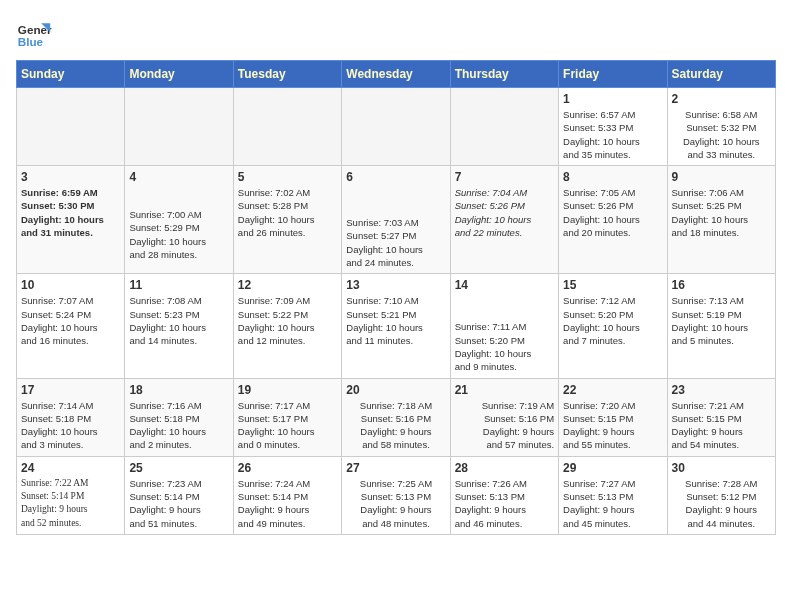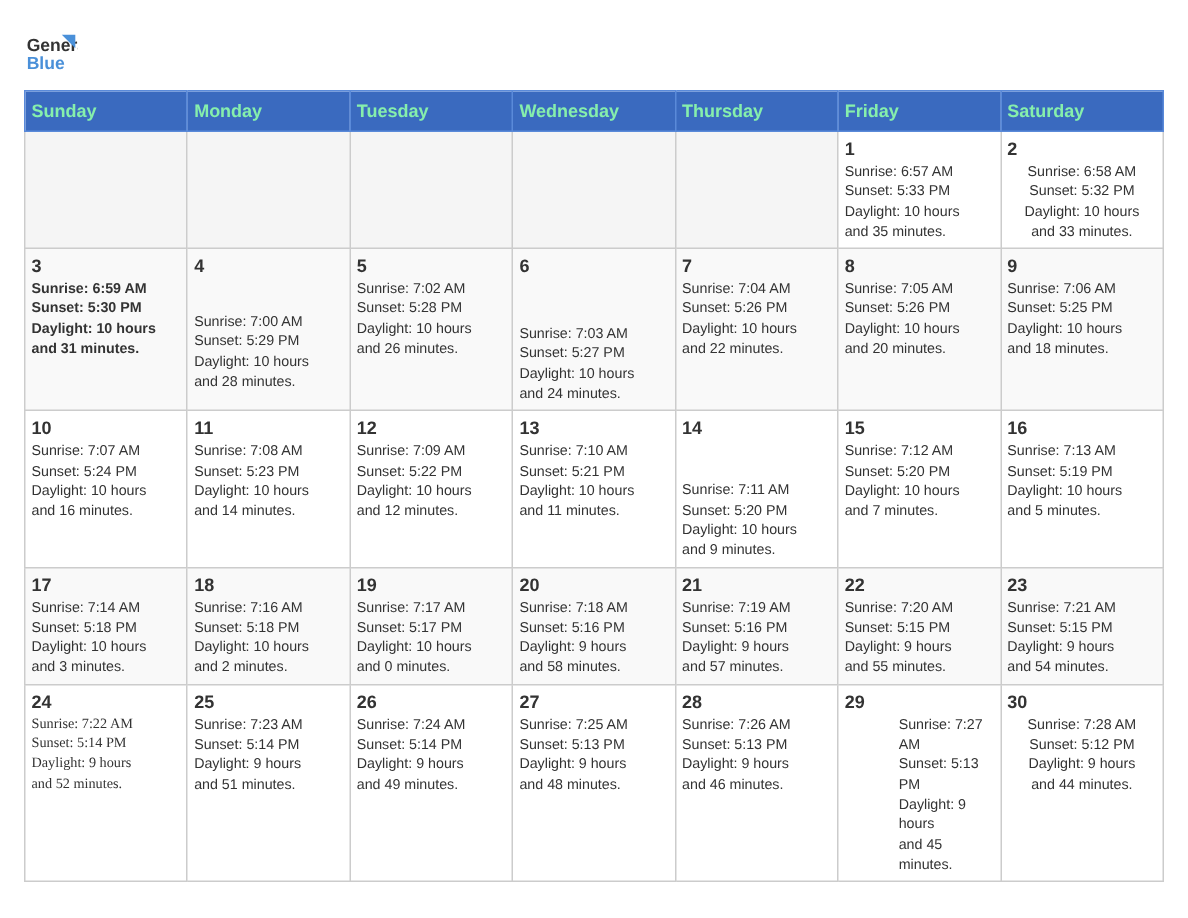--- a/index.html
+++ b/index.html
@@ -37,21 +37,21 @@
       font-size: 14px;
       color: #555;
     }
     table {
       width: 100%;
       border-collapse: collapse;
       table-layout: fixed;
     }
     th {
       background-color: #3a6abf;
-      color: #86efac;
+      color: #fef9c3;
       font-size: 12px;
       font-weight: bold;
       padding: 6px 4px;
       text-align: left;
       border: 1px solid #5a8ad9;
     }
     td {
       border: 1px solid #ccc;
       padding: 4px 4px;
       vertical-align: top;
@@ -156,21 +156,21 @@
         </td>
         <td class="shaded">
           <span class="day-num">6</span>
           <div class="day-info" style="white-space: pre-line; margin-top: 32px;">Sunrise: 7:03 AM
 Sunset: 5:27 PM
 Daylight: 10 hours
 and 24 minutes.</div>
         </td>
         <td class="shaded">
           <span class="day-num">7</span>
-          <div class="day-info" style="white-space: pre-line;">Sunrise: 7:04 AM
+          <div class="day-info" style="white-space: pre-line; font-style: italic;">Sunrise: 7:04 AM
 Sunset: 5:26 PM
 Daylight: 10 hours
 and 22 minutes.</div>
         </td>
         <td class="shaded">
           <span class="day-num">8</span>
           <div class="day-info" style="white-space: pre-line;">Sunrise: 7:05 AM
 Sunset: 5:26 PM
 Daylight: 10 hours
 and 20 minutes.</div>
@@ -251,28 +251,28 @@
         </td>
         <td class="shaded">
           <span class="day-num">19</span>
           <div class="day-info" style="white-space: pre-line;">Sunrise: 7:17 AM
 Sunset: 5:17 PM
 Daylight: 10 hours
 and 0 minutes.</div>
         </td>
         <td class="shaded">
           <span class="day-num">20</span>
-          <div class="day-info" style="white-space: pre-line;">Sunrise: 7:18 AM
+          <div class="day-info" style="white-space: pre-line; text-align: center;">Sunrise: 7:18 AM
 Sunset: 5:16 PM
 Daylight: 9 hours
 and 58 minutes.</div>
         </td>
         <td class="shaded">
           <span class="day-num">21</span>
-          <div class="day-info" style="white-space: pre-line;">Sunrise: 7:19 AM
+          <div class="day-info" style="white-space: pre-line; text-align: right;">Sunrise: 7:19 AM
 Sunset: 5:16 PM
 Daylight: 9 hours
 and 57 minutes.</div>
         </td>
         <td class="shaded">
           <span class="day-num">22</span>
           <div class="day-info" style="white-space: pre-line;">Sunrise: 7:20 AM
 Sunset: 5:15 PM
 Daylight: 9 hours
 and 55 minutes.</div>
@@ -302,35 +302,35 @@
         </td>
         <td>
           <span class="day-num">26</span>
           <div class="day-info" style="white-space: pre-line;">Sunrise: 7:24 AM
 Sunset: 5:14 PM
 Daylight: 9 hours
 and 49 minutes.</div>
         </td>
         <td>
           <span class="day-num">27</span>
-          <div class="day-info" style="white-space: pre-line;">Sunrise: 7:25 AM
+          <div class="day-info" style="white-space: pre-line; text-align: center;">Sunrise: 7:25 AM
 Sunset: 5:13 PM
 Daylight: 9 hours
 and 48 minutes.</div>
         </td>
         <td>
           <span class="day-num">28</span>
           <div class="day-info" style="white-space: pre-line;">Sunrise: 7:26 AM
 Sunset: 5:13 PM
 Daylight: 9 hours
 and 46 minutes.</div>
         </td>
         <td>
           <span class="day-num">29</span>
-          <div class="day-info" style="white-space: pre-line; margin-left: 36px;">Sunrise: 7:27 AM
+          <div class="day-info" style="white-space: pre-line;">Sunrise: 7:27 AM
 Sunset: 5:13 PM
 Daylight: 9 hours
 and 45 minutes.</div>
         </td>
         <td>
           <span class="day-num">30</span>
           <div class="day-info" style="white-space: pre-line; text-align: center;">Sunrise: 7:28 AM
 Sunset: 5:12 PM
 Daylight: 9 hours
 and 44 minutes.</div>

